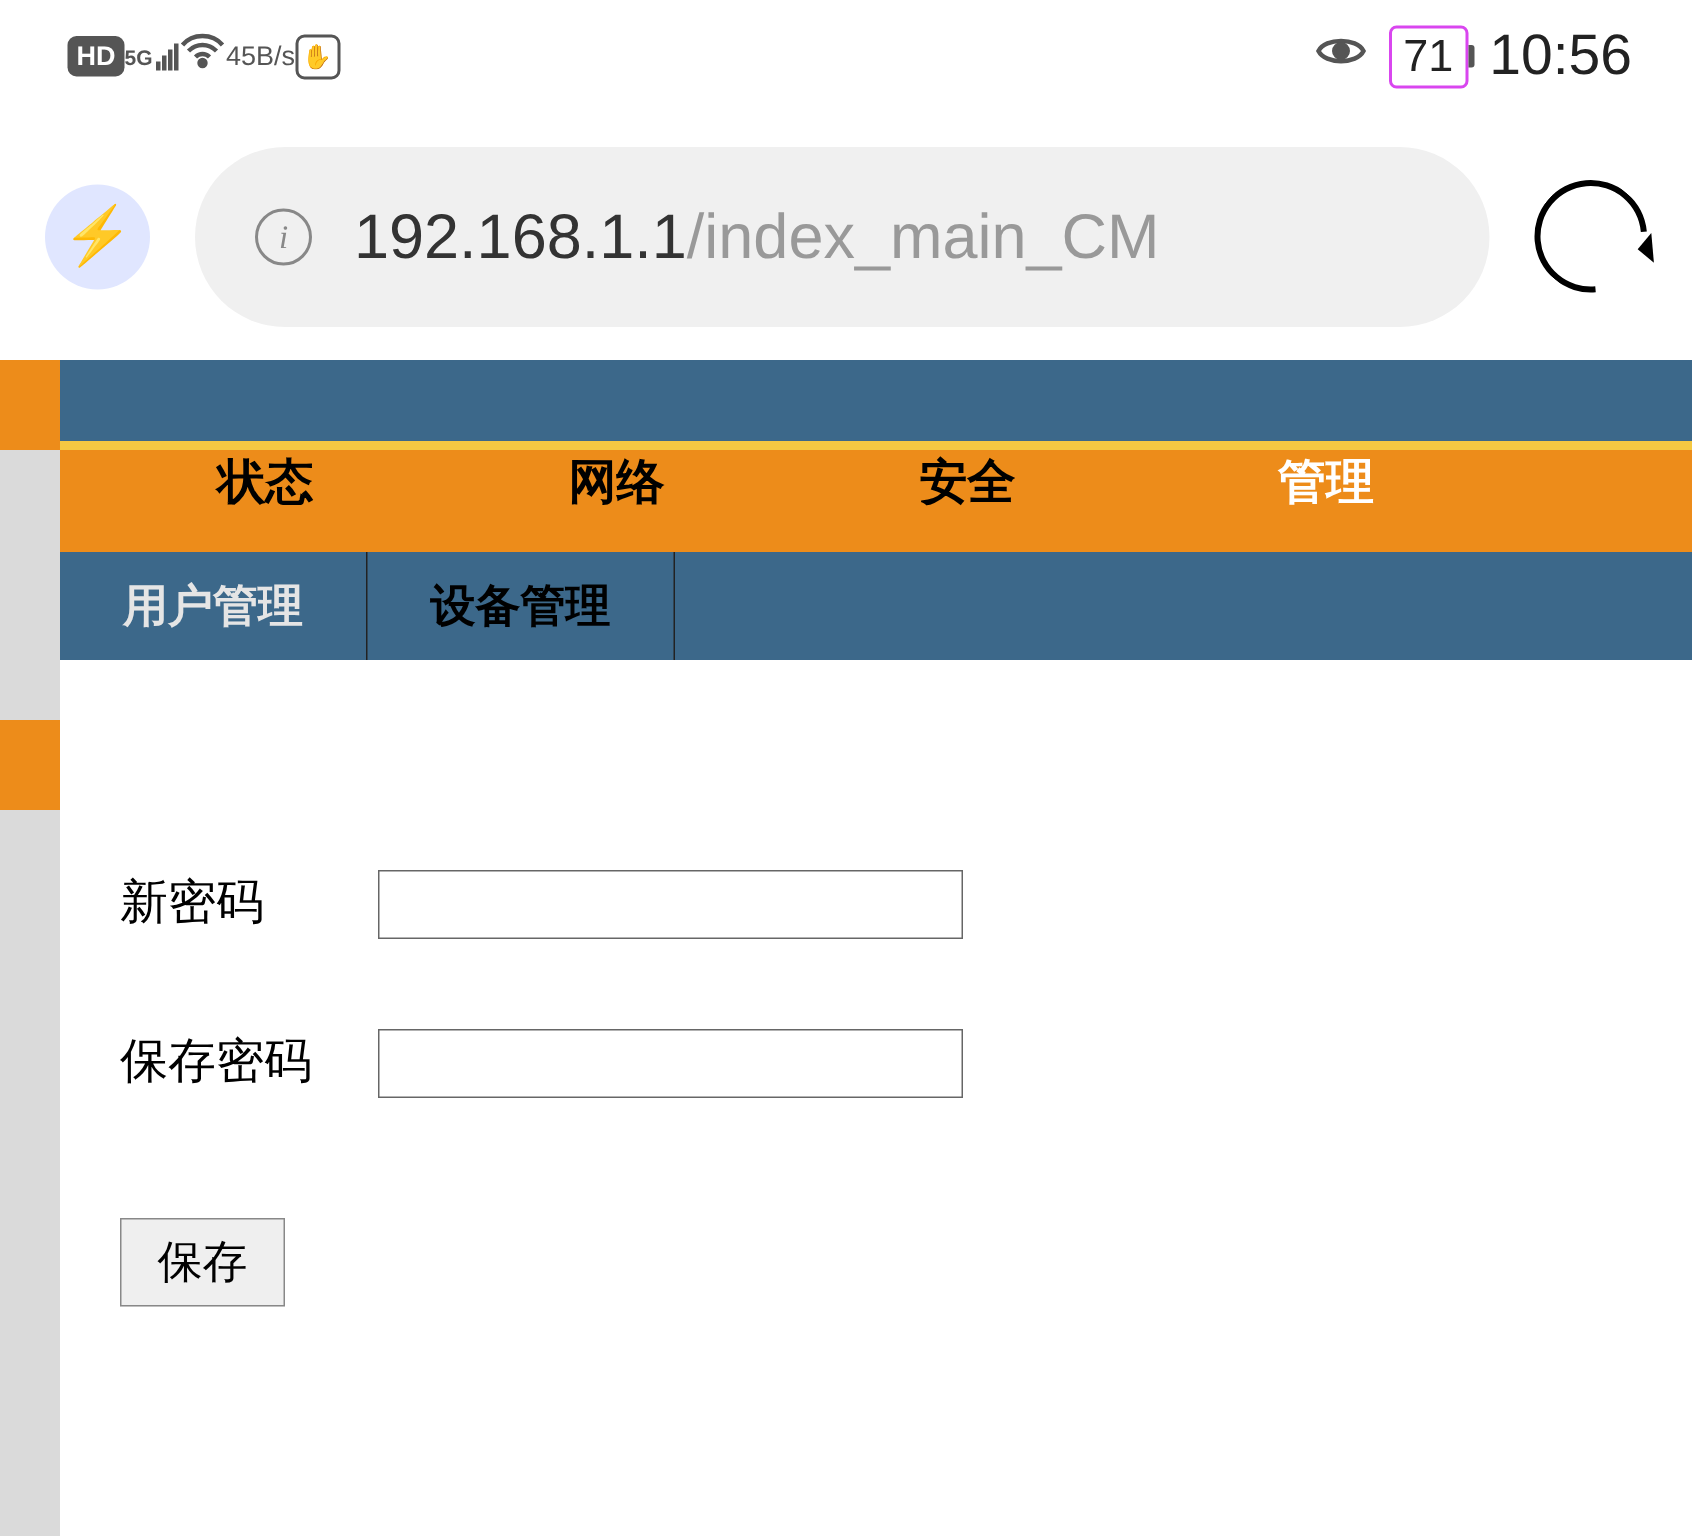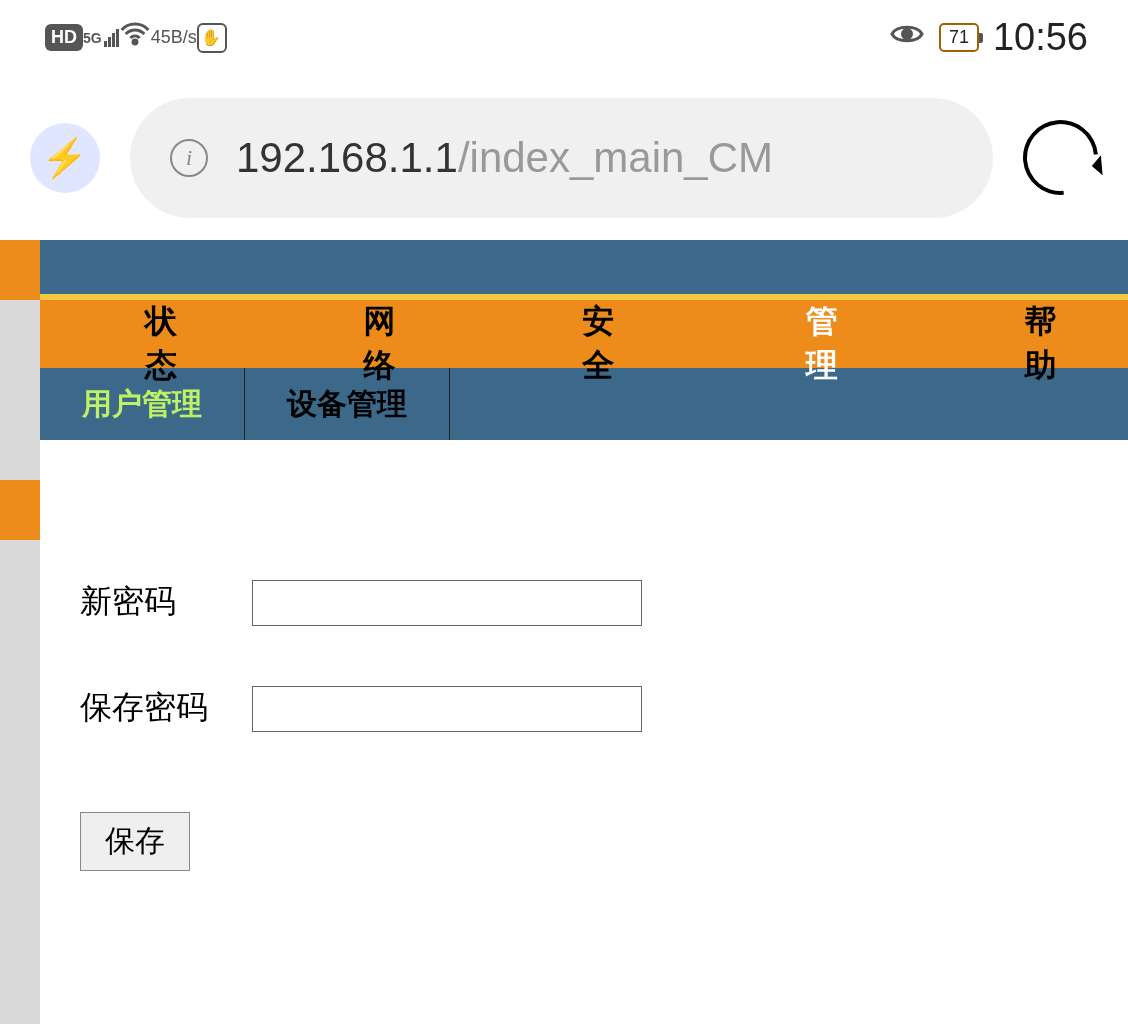--- a/index.html
+++ b/index.html
@@ -83,24 +83,24 @@
       align-items: center;
       gap: 14px;
     }
     .eye-icon svg {
       width: 36px;
       height: 36px;
     }
     .battery {
       display: flex;
       align-items: center;
-      border: 2px solid #a16207;
+      border: 2px solid #d946ef;
       border-radius: 5px;
       padding: 2px 8px;
-      font-size: 18px;
+      font-size: 30px;
       position: relative;
     }
     .battery::after {
       content: "";
       position: absolute;
       right: -6px;
       top: 30%;
       width: 4px;
       height: 40%;
       background: #555;
@@ -245,21 +245,21 @@
       display: flex;
       align-items: center;
       padding: 0 42px;
       color: #000;
       font-size: 30px;
       font-weight: bold;
       border-right: 1px solid #222;
       cursor: pointer;
     }
     .sub-nav-item.active {
-      color: #bef264;
+      color: #e5e5e5;
     }
     .content {
       padding: 140px 40px 40px 40px;
     }
     .form-row {
       display: flex;
       align-items: flex-start;
       margin-bottom: 60px;
       gap: 42px;
     }
@@ -341,21 +341,20 @@
     <div class="side-orange0"></div>
     <div class="side-orange"></div>
   </div>
   <div class="router-body">
     <div class="router-header"></div>
     <div class="main-nav">
       <div class="main-nav-item">状态</div>
       <div class="main-nav-item">网络</div>
       <div class="main-nav-item">安全</div>
       <div class="main-nav-item active">管理</div>
-      <div class="main-nav-item">帮助</div>
     </div>
     <div class="sub-nav">
       <div class="sub-nav-item active">用户管理</div>
       <div class="sub-nav-item">设备管理</div>
     </div>
     <div class="content">
       <div class="form-row">
         <label class="form-label">新密码</label>
         <input type="password" class="form-input" style="">
       </div>

